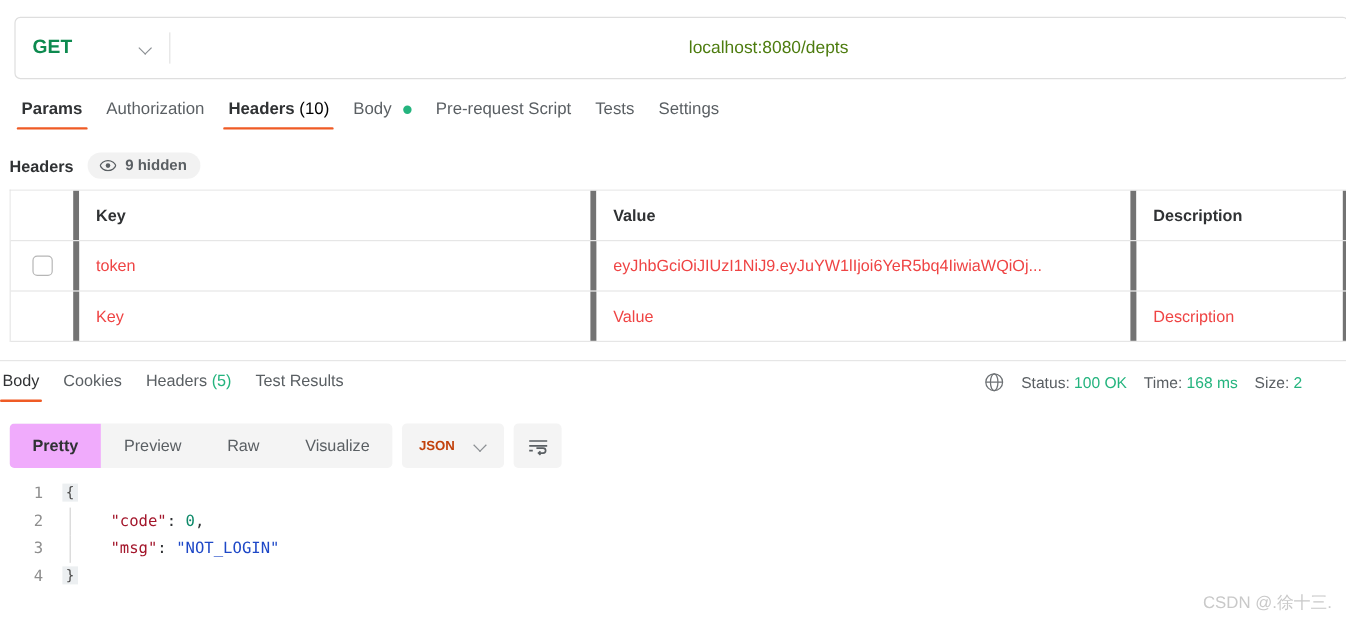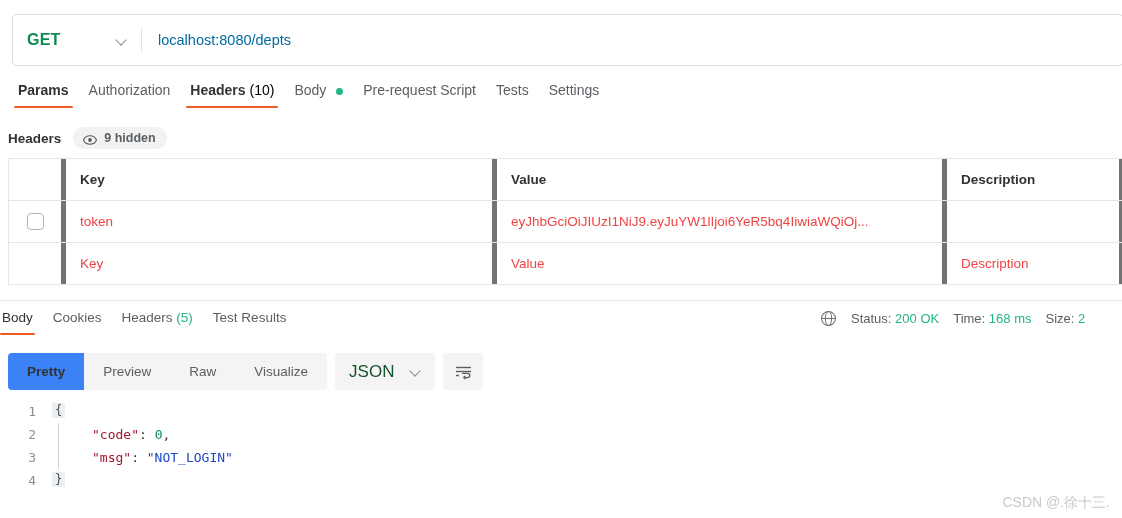--- a/index.html
+++ b/index.html
@@ -68,23 +68,24 @@
     width: 1px;
     background: #e3e3e3;
     margin: 12px 0;
   }
   .url-input {
     flex: 1;
     border: none;
     outline: none;
     font-family: "Liberation Sans", sans-serif;
     font-size: 14.5px;
-    color: #0369a1;
+    color: #4d7c0f;
     padding: 0 0 0 16px;
     background: transparent;
+    text-align: center;
   }
 
   
   .req-tabs {
     position: absolute;
     left: 8px;
     top: 80px;
     display: flex;
     align-items: flex-start;
     height: 34px;
@@ -130,21 +131,21 @@
     height: 24px;
   }
   .headers-title {
     font-size: 13.5px;
     font-weight: bold;
     color: #303234;
     margin-right: 12px;
   }
   .hidden-pill {
     display: inline-flex;
-    align-items: flex-end;
+    align-items: center;
     gap: 7px;
     background: #f2f2f2;
     border-radius: 12px;
     padding: 4px 11px 4px 10px;
     cursor: pointer;
   }
   .hidden-pill .lbl {
     font-size: 12.5px;
     color: #5a5f63;
     font-weight: bold;
@@ -266,38 +267,38 @@
   .fmt-btn {
     display: flex;
     align-items: center;
     padding: 0 19px;
     font-size: 13.5px;
     color: #5a5f63;
     cursor: pointer;
     white-space: nowrap;
   }
   .fmt-btn.active {
-    background: #3b82f6;
+    background: #f0abfc;
     color: #303234;
     font-weight: bold;
   }
   .fmt-select {
     display: flex;
     align-items: center;
     gap: 16px;
     background: #f4f4f4;
     border-radius: 4px;
     height: 37px;
     padding: 0 14px;
     cursor: pointer;
   }
   .fmt-select .lbl {
-    font-size: 17px;
-    color: #14532d;
-    font-weight: normal;
+    font-size: 11px;
+    color: #c2410c;
+    font-weight: bold;
   }
   .fmt-icon-btn {
     width: 40px; height: 37px;
     background: #f4f4f4;
     border-radius: 4px;
     display: flex;
     align-items: center;
     justify-content: center;
     cursor: pointer;
   }
@@ -462,21 +463,21 @@
 </div>
 
 <div class="resp-meta">
   <svg class="globe-ic" width="17" height="17" viewBox="0 0 18 18">
     <circle cx="9" cy="9" r="7.4" fill="none" stroke="#6d7174" stroke-width="1.1"></circle>
     <ellipse cx="9" cy="9" rx="3.3" ry="7.4" fill="none" stroke="#6d7174" stroke-width="1.1"></ellipse>
     <line x1="1.6" y1="9" x2="16.4" y2="9" stroke="#6d7174" stroke-width="1.1"></line>
   </svg>
   <span class="meta-item">
     <span class="k">Status:</span>
-    <span class="v">200 OK</span>
+    <span class="v">100 OK</span>
   </span>
   <span class="meta-item">
     <span class="k">Time:</span>
     <span class="v">168 ms</span>
   </span>
   <span class="meta-item">
     <span class="k">Size:</span>
     <span class="v">2</span>
   </span>
 </div>

